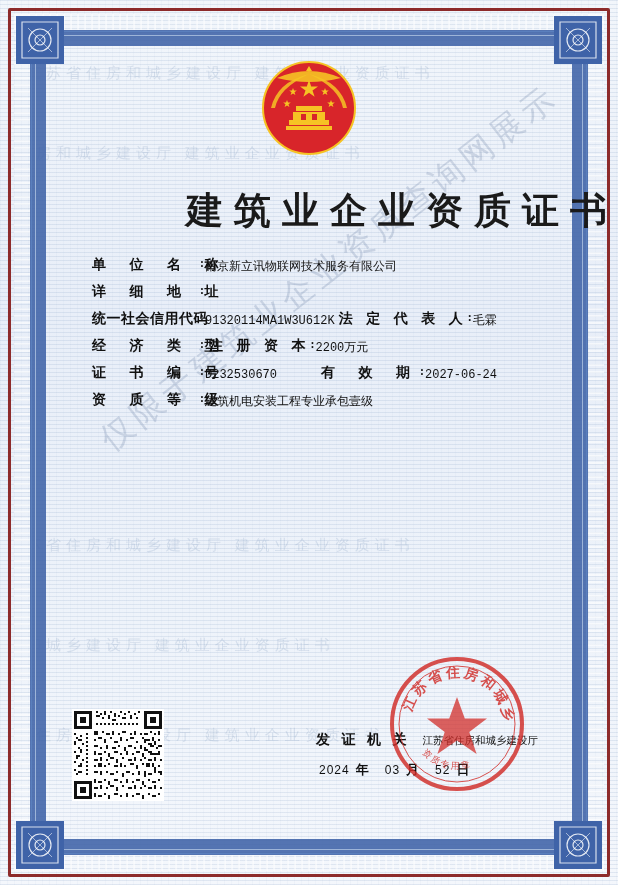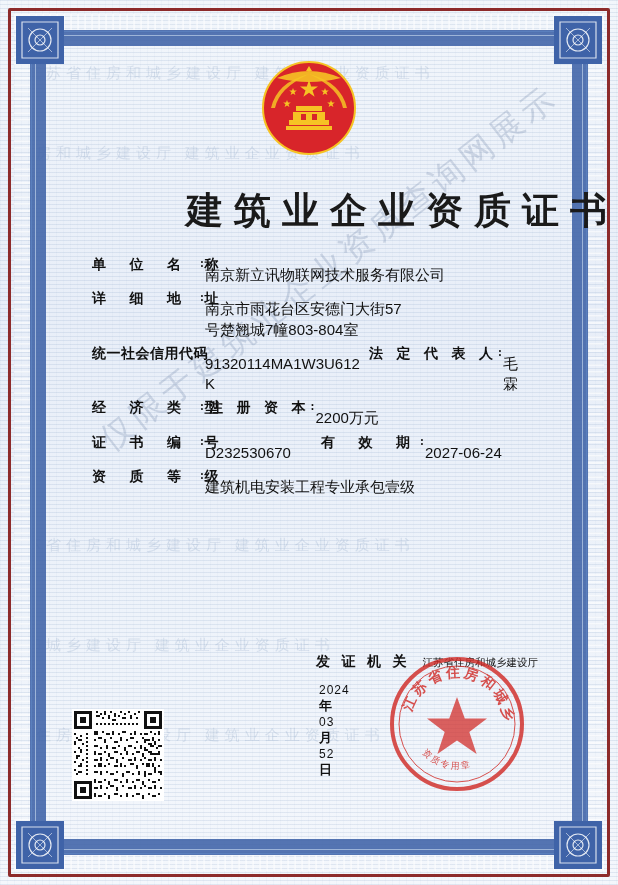--- a/index.html
+++ b/index.html
@@ -168,25 +168,26 @@
     font-weight: bold;
     font-size: 14px;
     color: #111;
     white-space: nowrap;
     flex: 0 0 auto;
   }
   .lbl-w4 { width: 108px; letter-spacing: 10px; }
   .lbl-long { width: 108px; letter-spacing: 0.5px; }
   .colon { margin: 0 1px 0 0; font-size: 12px; }
   .f-value {
-    font-size: 15px;
+    font-size: 12px;
     color: #111;
     line-height: 1.35;
-    padding-top: 9px;
+    padding-top: 3px;
     word-break: break-all;
+    font-family: Liberation Mono, monospace;
   }
   .f-value.wide { max-width: 210px; }
   .sep-label {
     font-family: "Liberation Serif", serif;
     font-weight: bold;
     font-size: 14px;
     color: #111;
     white-space: nowrap;
     margin-left: 4px;
     letter-spacing: 5px;
@@ -228,21 +229,20 @@
     margin-left: 4px;
     color: #111;
   }
   .date-line {
     display: flex;
     align-items: baseline;
     font-family: "Liberation Serif", serif;
     font-size: 13px;
     color: #111;
     letter-spacing: 1px;
-    flex-direction: column;
   }
   .date-line .num {
     font-family: "Liberation Sans", sans-serif;
     font-size: 12px;
     margin: 0 3px;
   }
   .date-line .cn { font-weight: bold; margin: 0 12px 0 3px; }
 
   
   .seal {
@@ -352,21 +352,20 @@
 
     <div class="field-row">
       <span class="f-label lbl-w4">单 位 名 称</span>
       <span class="f-label colon">:</span>
       <span class="f-value">南京新立讯物联网技术服务有限公司</span>
     </div>
 
     <div class="field-row">
       <span class="f-label lbl-w4">详 细 地 址</span>
       <span class="f-label colon">:</span>
-      <span class="f-value wide">南京市雨花台区安德门大街57号楚翘城7幢803-804室</span>
     </div>
 
     <div class="field-row">
       <span class="f-label lbl-long">统一社会信用代码</span>
       <span class="f-label colon">:</span>
       <span class="f-value">91320114MA1W3U612K</span>
       <span class="sep-label">法 定 代 表 人</span>
       <span class="f-label colon">:</span>
       <span class="f-value">毛霖</span>
     </div>

